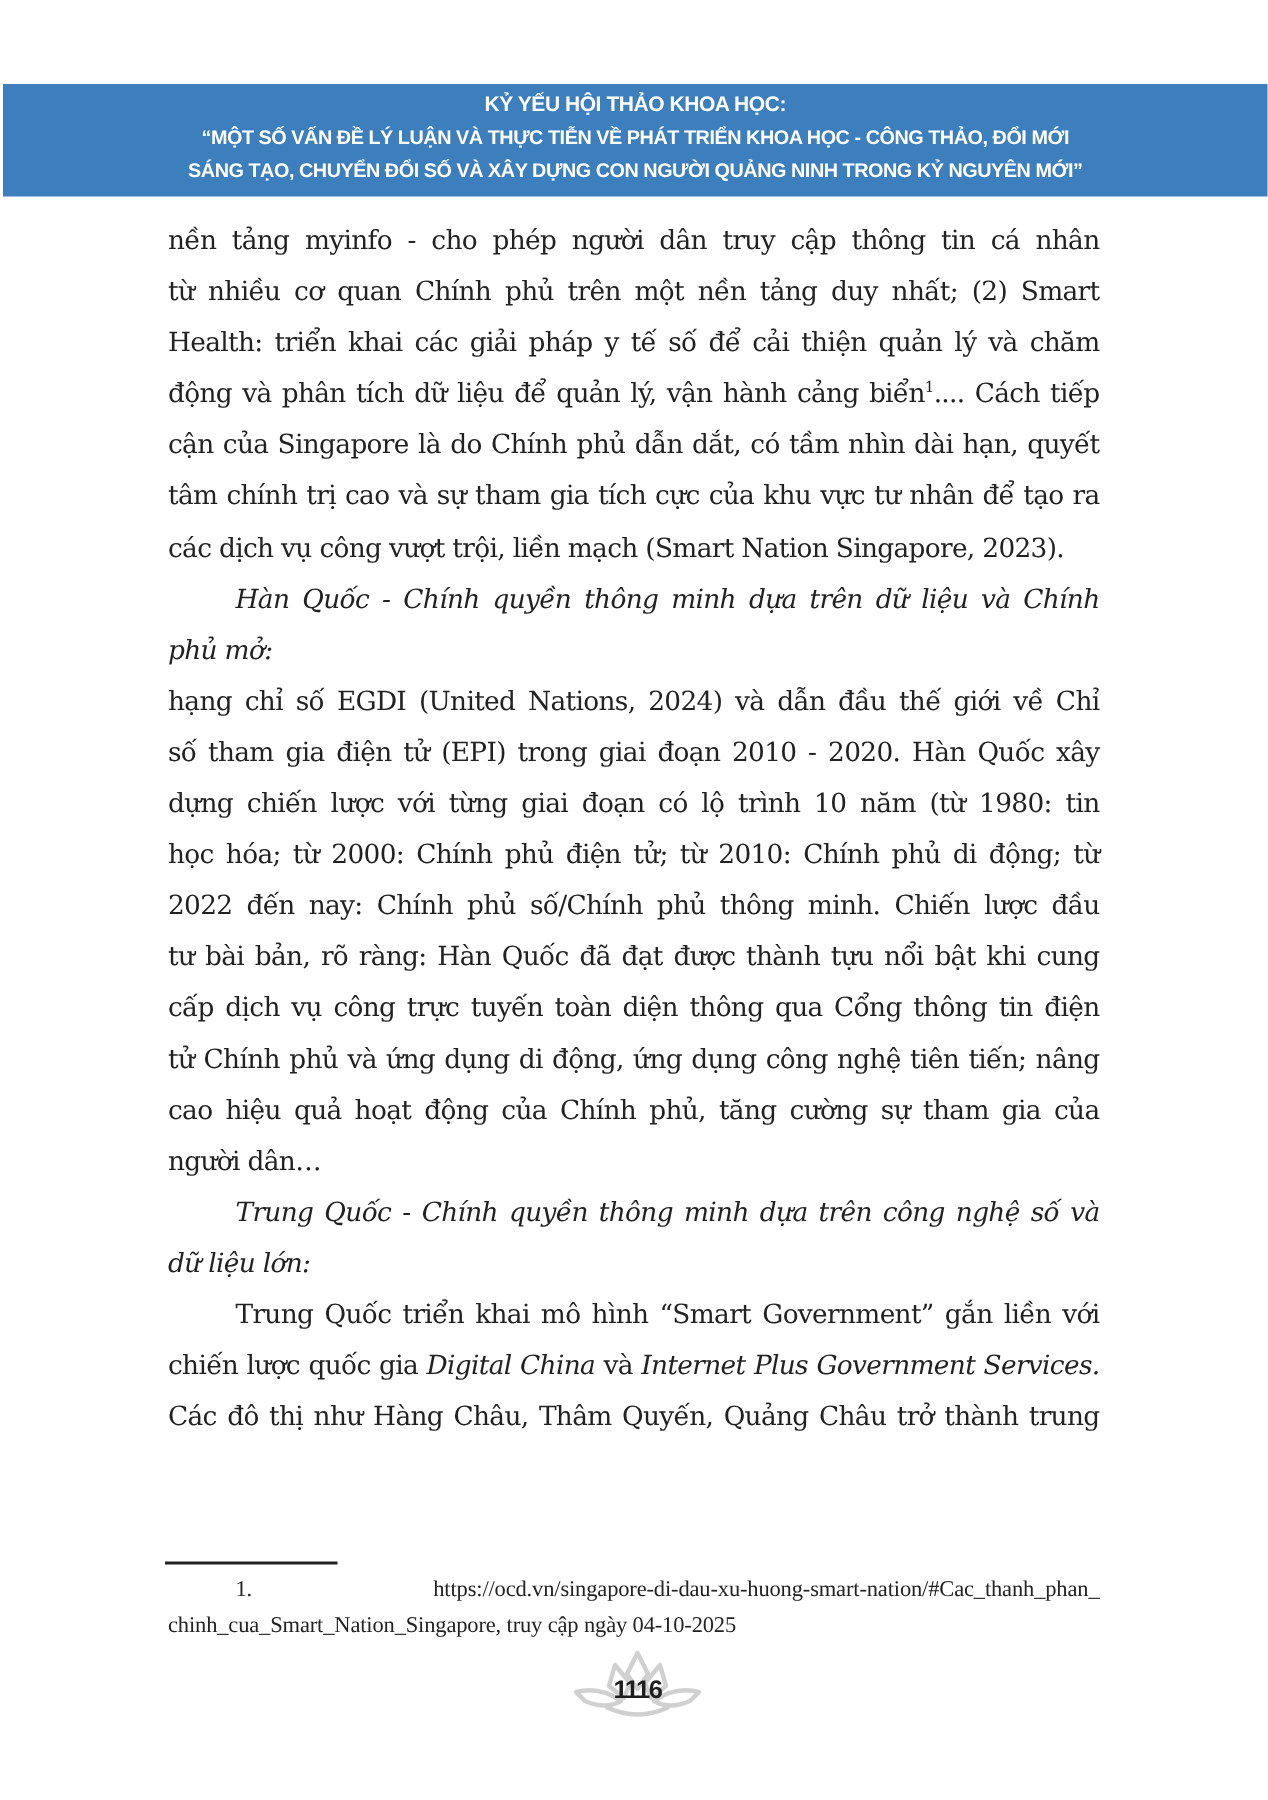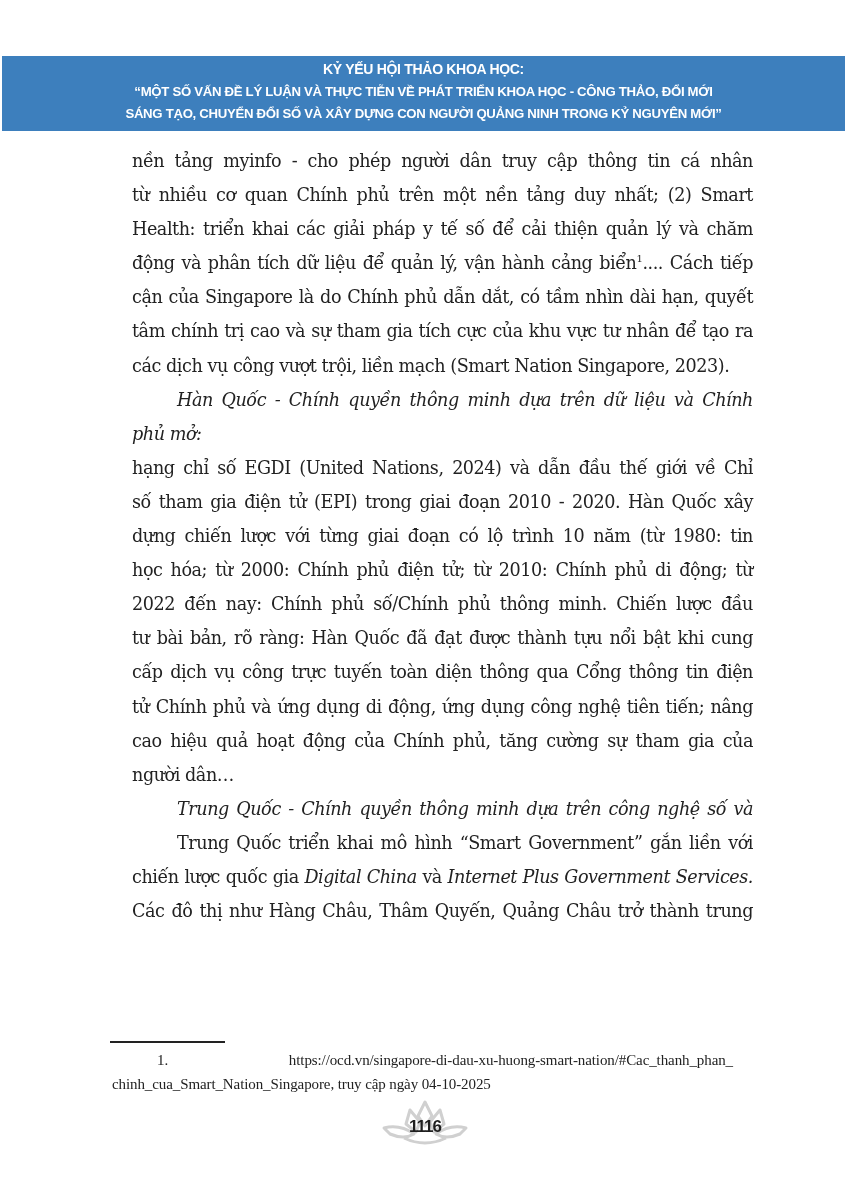--- a/index.html
+++ b/index.html
@@ -10,21 +10,21 @@
     background: #3d7fbd; color: #ffffff; text-align: center;
     font-family: "Liberation Sans", "DejaVu Sans", sans-serif; font-weight: bold;
     box-sizing: border-box; padding-top: 2px;
   }
   .banner .bl { font-size: 13.2px; line-height: 22.5px; letter-spacing: -0.3px; white-space: nowrap; }
   .banner .bl.title { font-size: 14px; }
 
   .body {
     position: absolute; left: 112px; top: 144px; width: 621px;
     font-family: "DejaVu Serif", "Liberation Serif", serif;
-    font-size: 17.6px; color: #222222; margin-left: 20px;
+    font-size: 17.6px; color: #222222;
   }
   .ln {
     height: 34.1px; line-height: 34.1px; white-space: nowrap;
     text-align: justify; text-align-last: justify; letter-spacing: -0.45px;
   }
   .ln.last { text-align-last: left; }
   .ln.ind { padding-left: 45px; }
   .ln .it, .ln.it { font-style: italic; }
   sup { font-size: 10px; line-height: 0; vertical-align: 7px; }
 
@@ -71,20 +71,21 @@
   <div class="ln">dựng chiến lược với từng giai đoạn có lộ trình 10 năm (từ 1980: tin</div>
   <div class="ln">học hóa; từ 2000: Chính phủ điện tử; từ 2010: Chính phủ di động; từ</div>
   <div class="ln">2022 đến nay: Chính phủ số/Chính phủ thông minh. Chiến lược đầu</div>
   <div class="ln">tư bài bản, rõ ràng: Hàn Quốc đã đạt được thành tựu nổi bật khi cung</div>
   <div class="ln">cấp dịch vụ công trực tuyến toàn diện thông qua Cổng thông tin điện</div>
   <div class="ln">tử Chính phủ và ứng dụng di động, ứng dụng công nghệ tiên tiến; nâng</div>
   <div class="ln">cao hiệu quả hoạt động của Chính phủ, tăng cường sự tham gia của</div>
   <div class="ln last">người dân…</div>
 
   <div class="ln ind it">Trung Quốc - Chính quyền thông minh dựa trên công nghệ số và</div>
+  <div class="ln last it">dữ liệu lớn:</div>
 
   <div class="ln ind">Trung Quốc triển khai mô hình “Smart Government” gắn liền với</div>
   <div class="ln"><span>chiến lược quốc gia </span><span class="it">Digital China</span><span> và </span><span class="it">Internet Plus Government Services.</span></div>
   <div class="ln">Các đô thị như Hàng Châu, Thâm Quyến, Quảng Châu trở thành trung</div>
 </div>
 
 <div class="fn-rule"></div>
 <div class="footnote">
   <div class="fl first"><span>1.</span>&nbsp;&nbsp;&nbsp;<span>https://ocd.vn/singapore-di-dau-xu-huong-smart-nation/#Cac_thanh_phan_</span></div>
   <div class="fl">chinh_cua_Smart_Nation_Singapore, truy cập ngày 04-10-2025</div>

